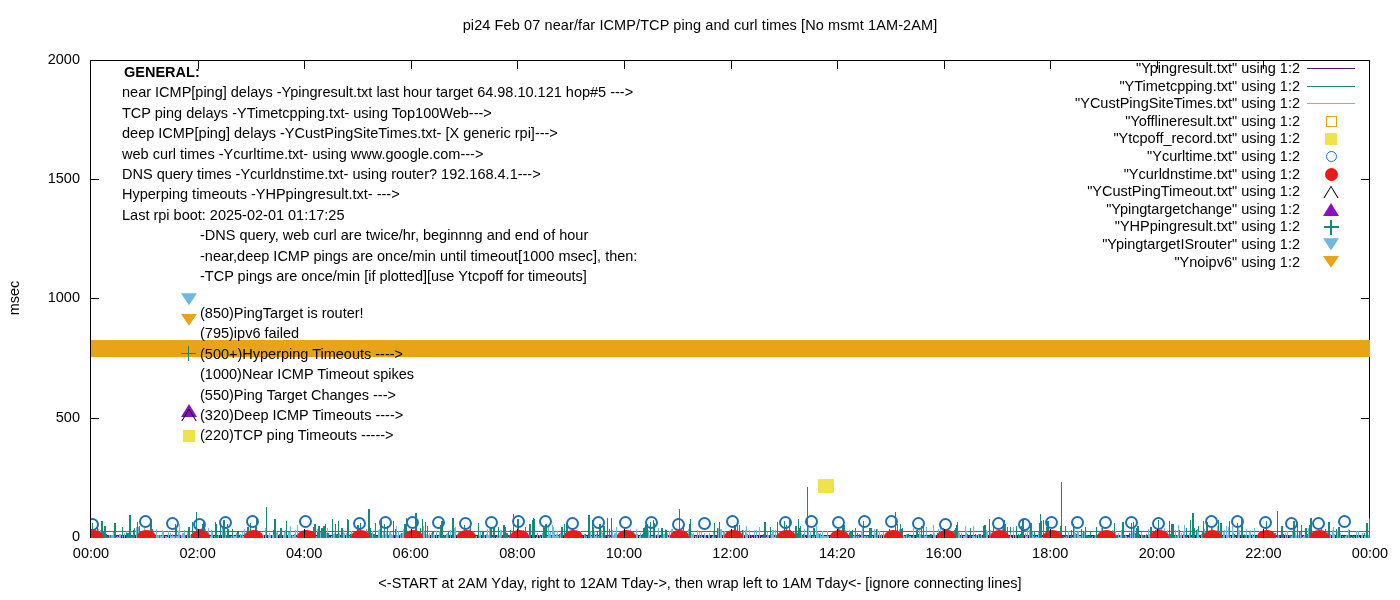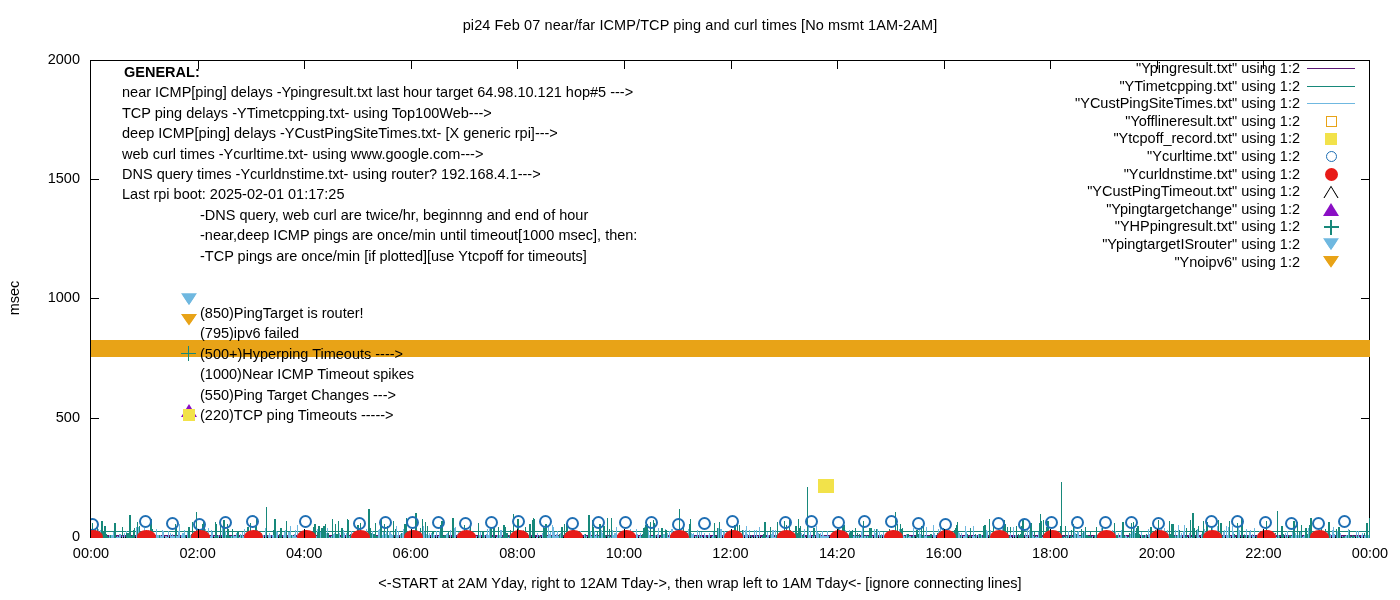--- a/index.html
+++ b/index.html
@@ -1656,20 +1656,21 @@
   </div>
 <div id="xcaption">&lt;-START at 2AM Yday, right to 12AM Tday-&gt;, then wrap left to 1AM Tday&lt;- [ignore connecting lines]</div>
 
 <div id="general-block">
   <div class="hdr">GENERAL:</div>
   <div>near ICMP[ping] delays -Ypingresult.txt last hour target 64.98.10.121 hop#5 ---&gt;</div>
   <div>TCP ping delays -YTimetcpping.txt- using Top100Web---&gt;</div>
   <div>deep ICMP[ping] delays -YCustPingSiteTimes.txt- [X generic rpi]---&gt;</div>
   <div>web curl times -Ycurltime.txt- using www.google.com---&gt;</div>
   <div>DNS query times -Ycurldnstime.txt- using router? 192.168.4.1---&gt;</div>
+  <div>Hyperping timeouts -YHPpingresult.txt- ---&gt;</div>
   <div>Last rpi boot: 2025-02-01 01:17:25</div>
   <div class="ind1">-DNS query, web curl are twice/hr, beginnng and end of hour</div>
   <div class="ind1">-near,deep ICMP pings are once/min until timeout[1000 msec], then:</div>
   <div class="ind1">-TCP pings are once/min [if plotted][use Ytcpoff for timeouts]</div>
 </div>
 
 <div id="anomalies-block">
   <div class="anom-row">
     <span class="gly"><span class="m-dtri-lb" style="margin-left:1px;margin-top:13px"></span></span>
     <span>(850)PingTarget is router!</span>
@@ -1683,20 +1684,24 @@
         <span class="m-plus" style="display:block;margin-left:1px;margin-top:1px"></span>
       </span>
     <span>(500+)Hyperping Timeouts ----&gt;</span>
   </div>
   <div class="anom-row">
     <span>(1000)Near ICMP Timeout spikes</span>
   </div>
   <div class="anom-row">
     <span class="gly"><span class="m-tri-fill" style="margin-left:1px;margin-top:3px"></span></span>
     <span>(550)Ping Target Changes ---&gt;</span>
+  </div>
+  <div class="anom-row">
+    <span class="gly"><span class="m-tri-open" style="margin-left:1px;margin-top:3px"></span></span>
+    <span>(320)Deep ICMP Timeouts ----&gt;</span>
   </div>
   <div class="anom-row">
     <span class="gly">
         <span class="m-sq-fill" style="display:block;margin-left:3px;margin-top:3px"></span>
       </span>
     <span>(220)TCP ping Timeouts -----&gt;</span>
   </div>
 </div>
 
 <div id="legend">

